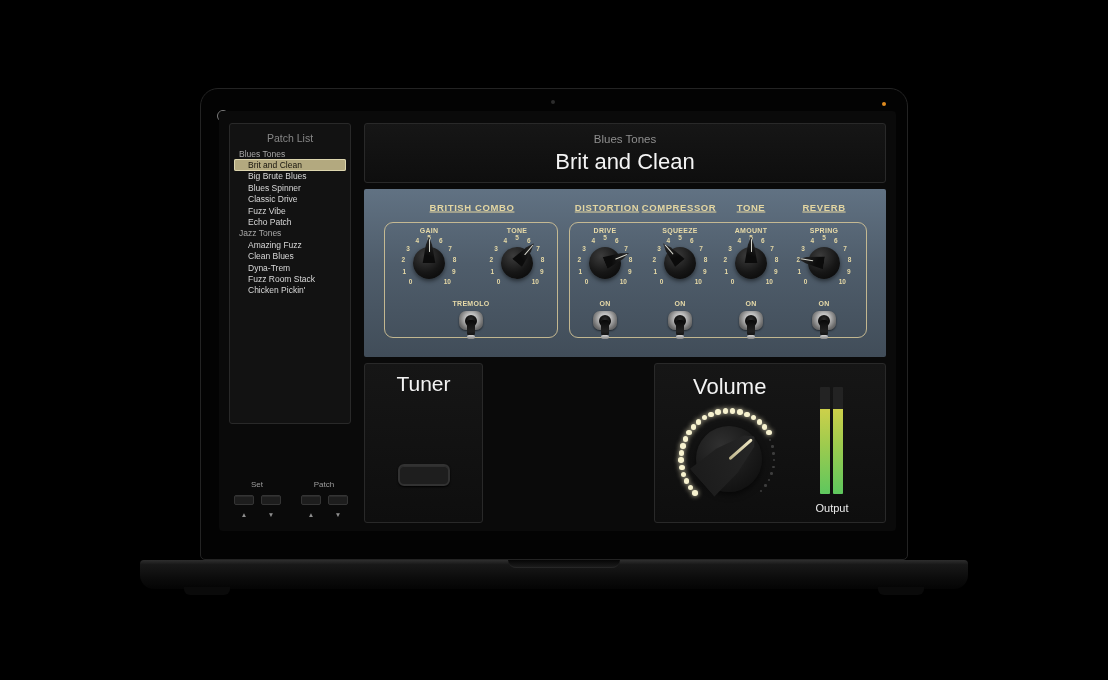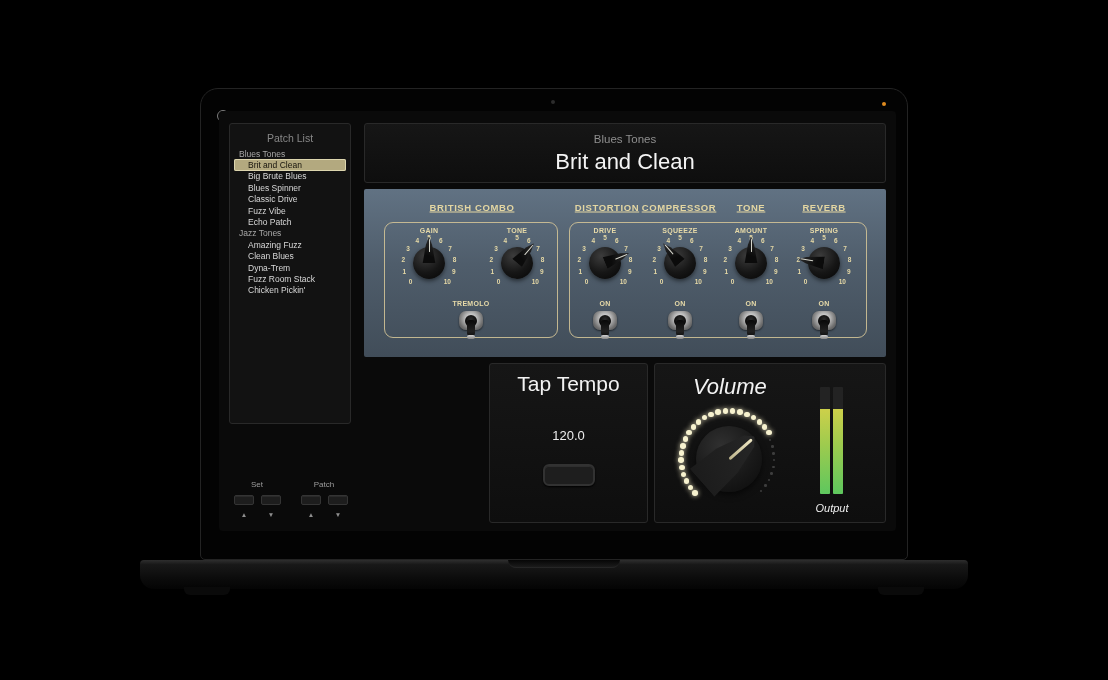--- a/index.html
+++ b/index.html
@@ -68,21 +68,21 @@
            box-shadow:0 1px 2px rgba(0,0,0,.55);}
   .sw-hole{position:absolute;left:7px;top:3.5px;width:12px;height:12px;border-radius:50%;
            background:radial-gradient(circle at 50% 35%,#2c2c2c,#040404 70%);}
   .sw-lever{position:absolute;left:9px;top:9px;width:8px;height:16px;border-radius:3px;
             background:linear-gradient(180deg,#080808,#222 70%,#101010);}
   .sw-tip{position:absolute;left:9px;top:24px;width:8px;height:4px;border-radius:2px;
           background:linear-gradient(180deg,#d2d2d2,#858585);}
   
   .tuner{left:145px;top:252px;width:119px;height:160px;}
   .tap{left:270px;top:252px;width:159px;height:160px;}
-  .vol{left:435px;top:252px;width:232px;height:160px;font-style:italic;}
+  .vol{left:435px;top:252px;width:232px;height:160px;}
   .big-title{position:absolute;left:0;right:0;top:8px;text-align:center;font-size:21px;color:#f2f2f2;}
   .vol-title{position:absolute;left:38px;top:10px;font-size:22px;color:#f2f2f2;}
   .push-btn{position:absolute;width:52px;height:22px;border-radius:6px;background:#1e1e1e;
             border:2px solid #323232;box-sizing:border-box;box-shadow:inset 0 1px 0 rgba(255,255,255,.08),0 1px 2px #000;}
   .tempo-val{position:absolute;left:0;right:0;top:64px;text-align:center;font-size:13px;color:#ececec;}
   .vknob{position:absolute;left:14px;top:35px;width:120px;height:120px;}
   .led{position:absolute;border-radius:50%;}
   .led.on{width:5.5px;height:5.5px;background:#f7f2cf;box-shadow:0 0 5px rgba(250,242,205,.9);}
   .led.off{width:2.5px;height:2.5px;background:#3d3d3d;}
   .vbody{position:absolute;left:27px;top:27px;width:66px;height:66px;border-radius:50%;
@@ -295,26 +295,25 @@
             <div class="sw-tip"></div>
           </div>
         <div class="switch" style="left:447px">
             <div class="sw-base"></div>
             <div class="sw-hole"></div>
             <div class="sw-lever"></div>
             <div class="sw-tip"></div>
           </div>
       </div>
 
-
-      <div class="panel tap">
-        <div class="big-title">Tap Tempo</div>
-        <div class="tempo-val">120.0</div>
-        <div class="push-btn" style="left:53px;top:100px"></div>
-      </div>
+      <div class="panel tuner">
+        <div class="big-title">Tuner</div>
+        <div class="push-btn" style="left:33px;top:100px"></div>
+      </div>
+
 
       <div class="panel vol">
         <div class="vol-title">Volume</div>
         <div class="vknob" id="vknob">
           <div class="vbody"></div>
           <div class="vcap" id="vcap" style="transform: rotate(48.6deg);"></div>
           <div class="vline" id="vline" style="transform: rotate(48.6deg);"></div>
         <div class="led on" style="left: 23.3089px; top: 91.1911px;"></div>
             <div class="led on" style="left: 18.5606px; top: 85.6601px;"></div>
             <div class="led on" style="left: 14.7047px; top: 79.4738px;"></div>

